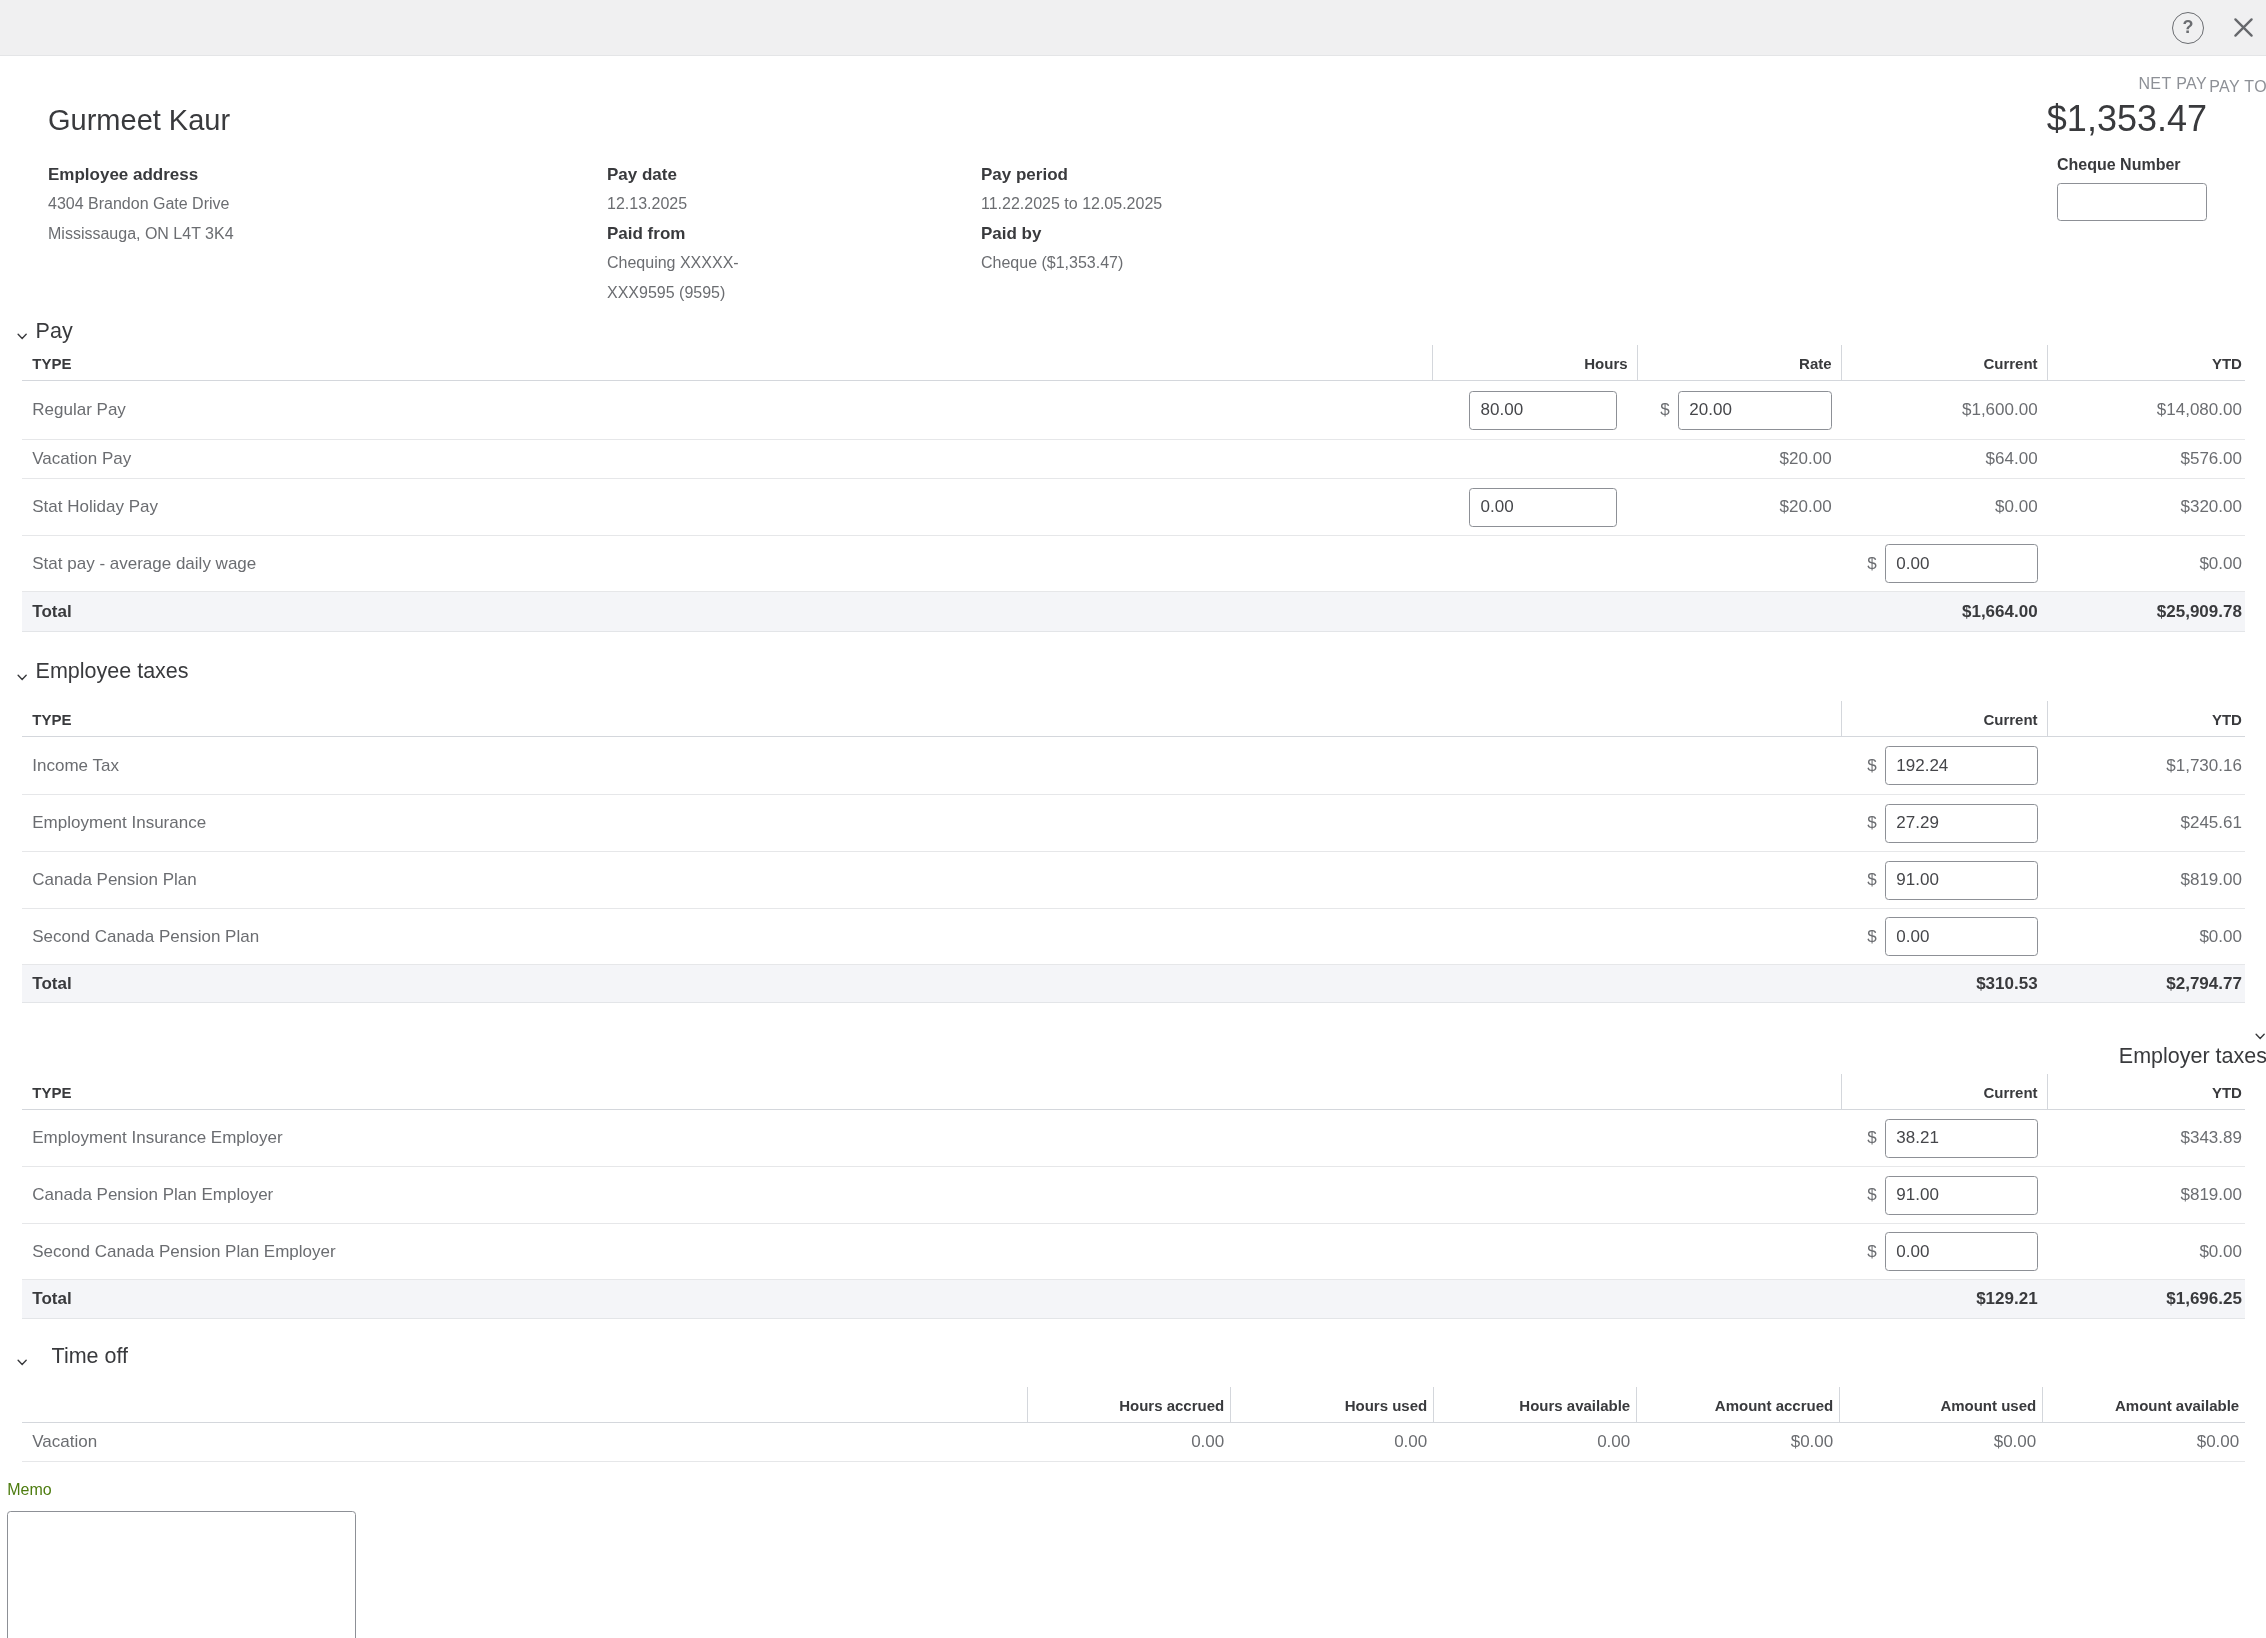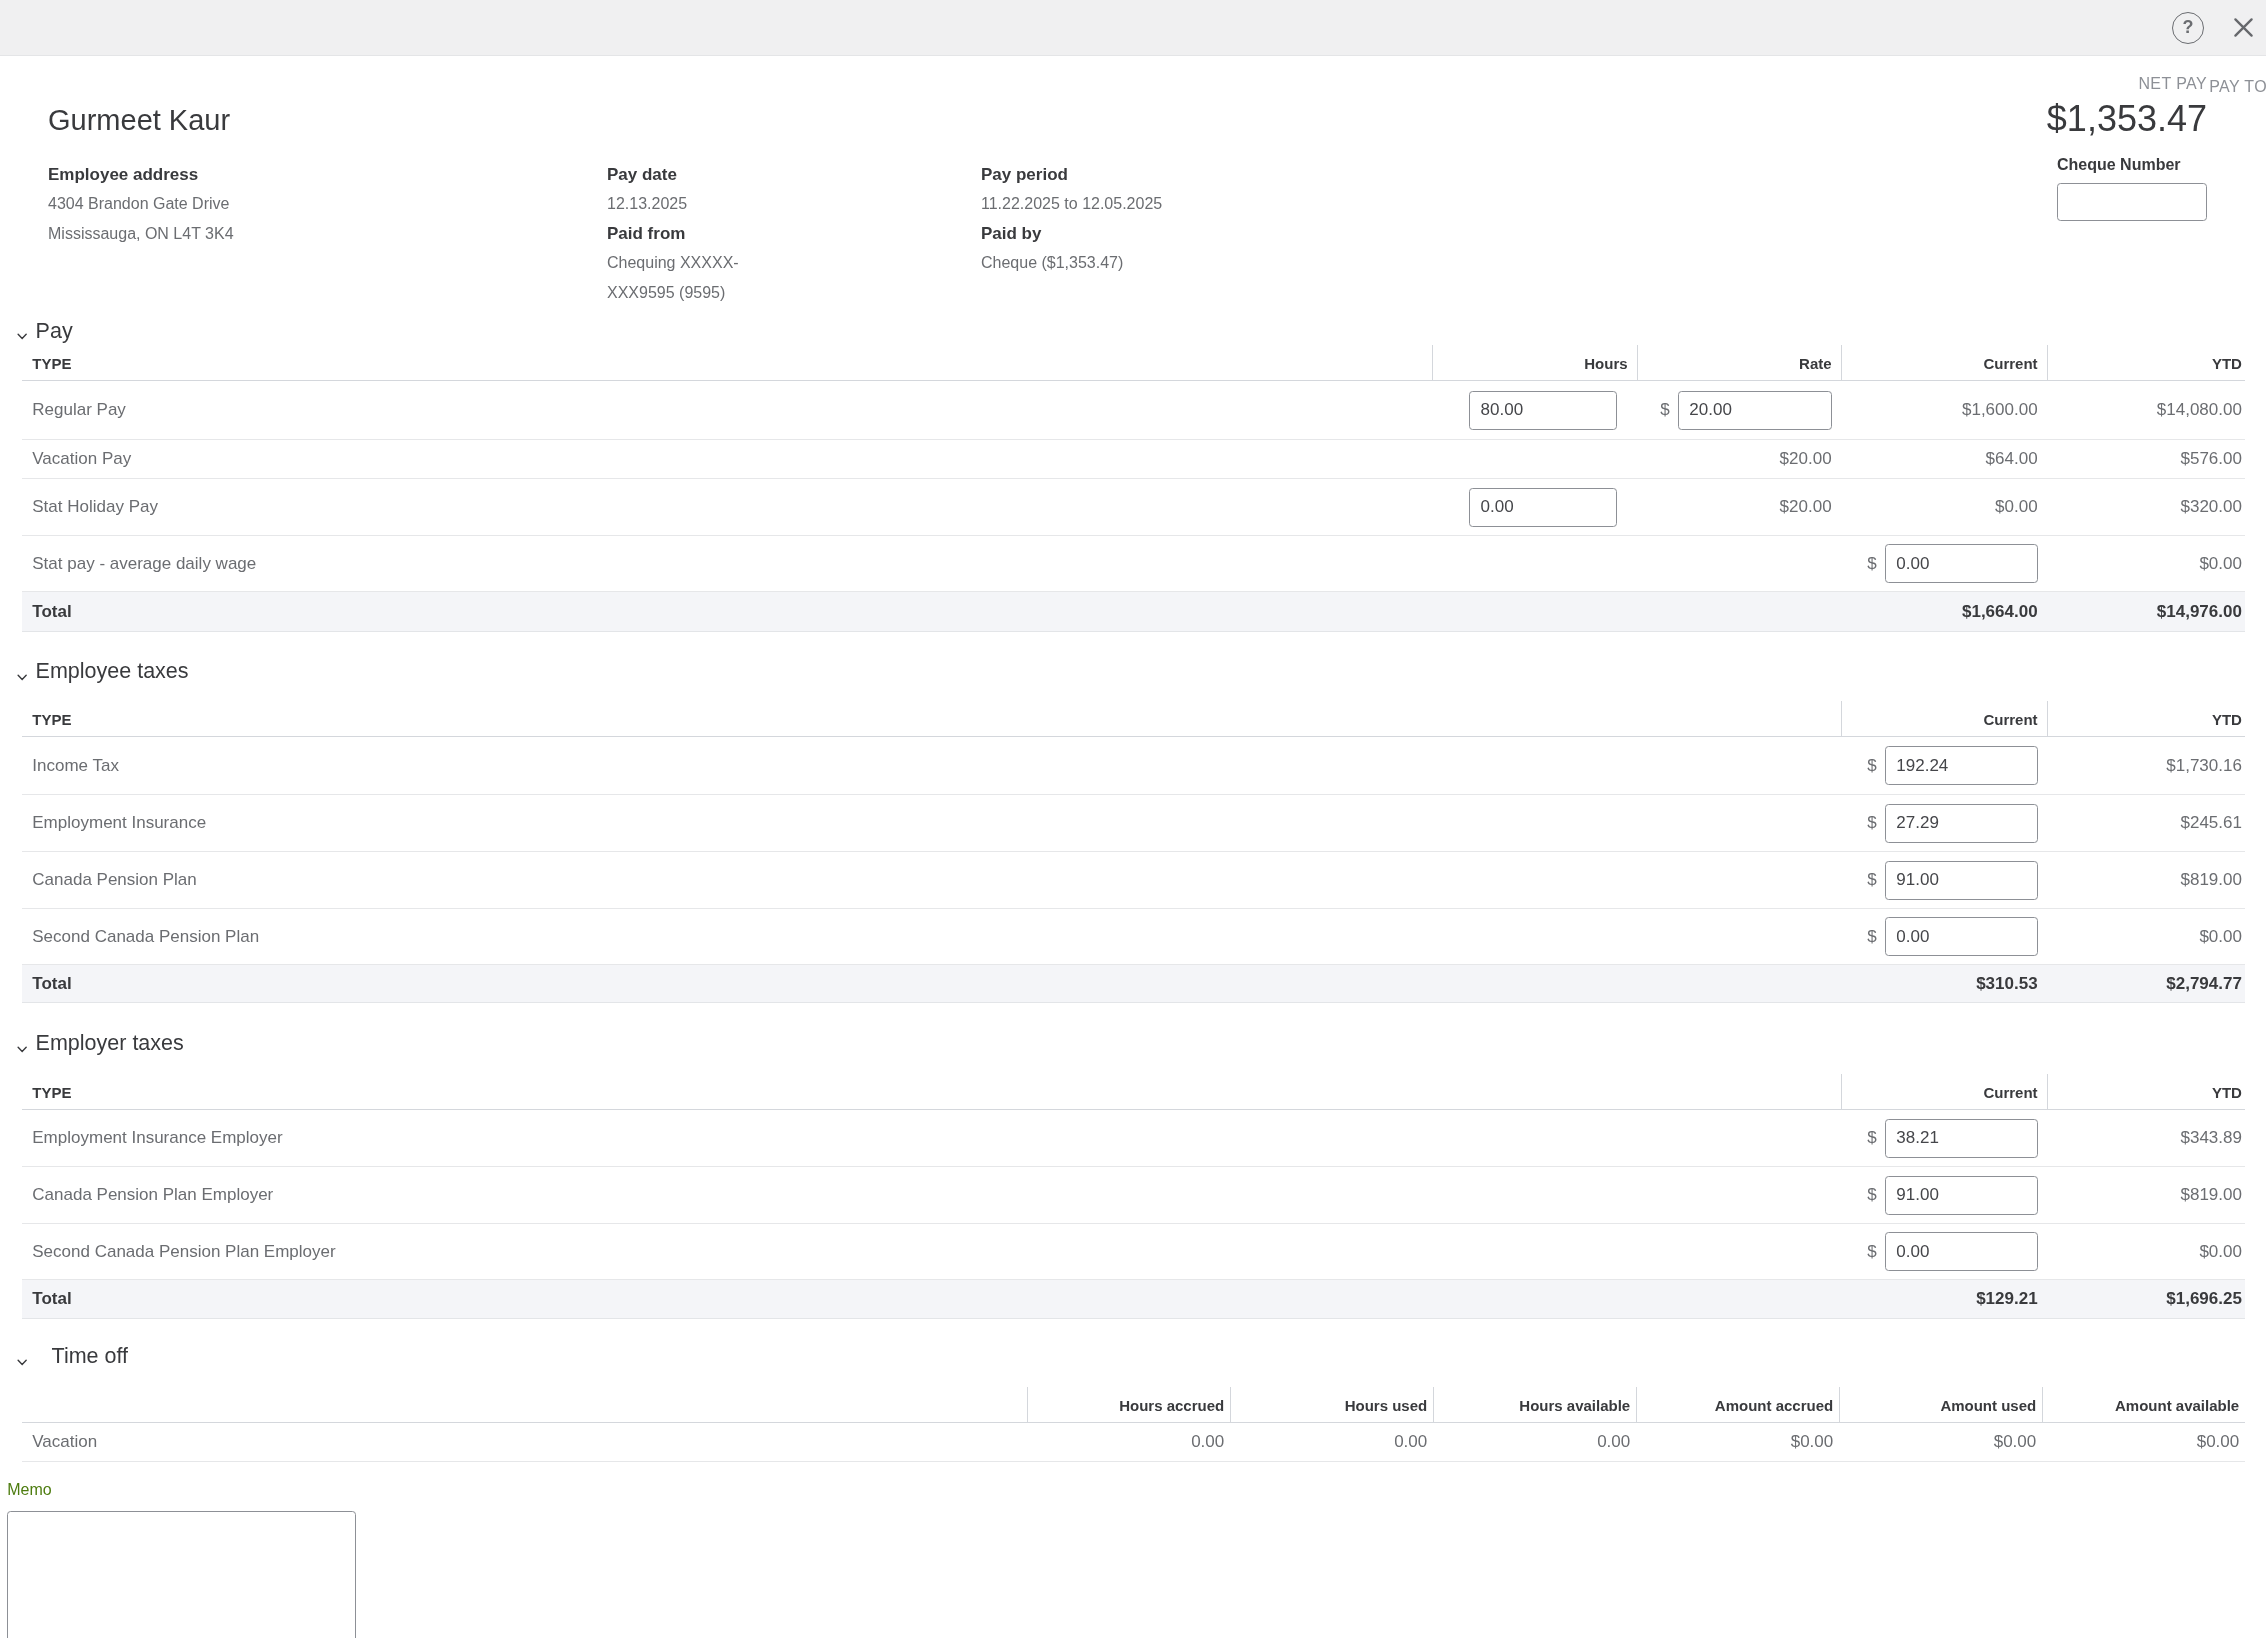--- a/index.html
+++ b/index.html
@@ -34,21 +34,21 @@
   .meta-col3 { width:627px; }
   .meta div { line-height:29.6px; font-size:16px; color:#6b6d71; }
   .meta .m-label { font-weight:700; font-size:17px; color:#393a3d; }
 
   
   .section-head { display:flex; align-items:flex-end; margin-left:15px; cursor:pointer; }
   .section-title { font-size:21.5px; font-weight:500; color:#393a3d; margin-left:6.3px; }
   .chev { flex:0 0 auto; }
   .sh-pay { margin-top:9px; height:27px; }
   .sh-emp { margin-top:25px; height:27px; }
-  .sh-er  { margin-top:26px; height:27px; }
+  .sh-er  { margin-top:26px; height:27px;flex-direction:column; }
   .sh-to  { margin-top:23px; height:27px;gap:16px; }
 
   .table { margin:0 22.4px; }
   .pay-grid   { display:grid; grid-template-columns:1fr 205px 204px 206px 198px; }
   .tax-grid   { display:grid; grid-template-columns:1fr 206px 198px; }
   .to-grid    { display:grid; grid-template-columns:1fr 203px 203px 203px 203px 203px 203px; }
 
   .thead { height:36px; border-bottom:1.8px solid #d4d7dc; align-items:center; margin-top:17px; }
   .thead.mt2 { margin-top:1.8px; }
   .thead.mt20 { margin-top:18px; }
@@ -182,21 +182,21 @@
           <span class="dollar">$</span>
           <input class="num w171" type="text" value="0.00" style="">
         </div>
       <div class="td c-num c-ytd">$0.00</div>
     </div>
     <div class="total-row pay-grid h45">
       <div class="td c-label">Total</div>
       <div class="td"></div>
       <div class="td"></div>
       <div class="td c-num">$1,664.00</div>
-      <div class="td c-num c-ytd">$14,976.00</div>
+      <div class="td c-num c-ytd">$25,909.78</div>
     </div>
   </div>
 
   <div class="section-head sh-emp">
     <svg class="chev" width="14.3" height="14.3" viewBox="0 0 16 16">
         <path d="M3.5 6 L8 10.5 L12.5 6" stroke="#393a3d" stroke-width="1.6" fill="none" stroke-linecap="round"></path>
       </svg>
     <span class="section-title">Employee taxes</span>
   </div>
   <div class="table">

